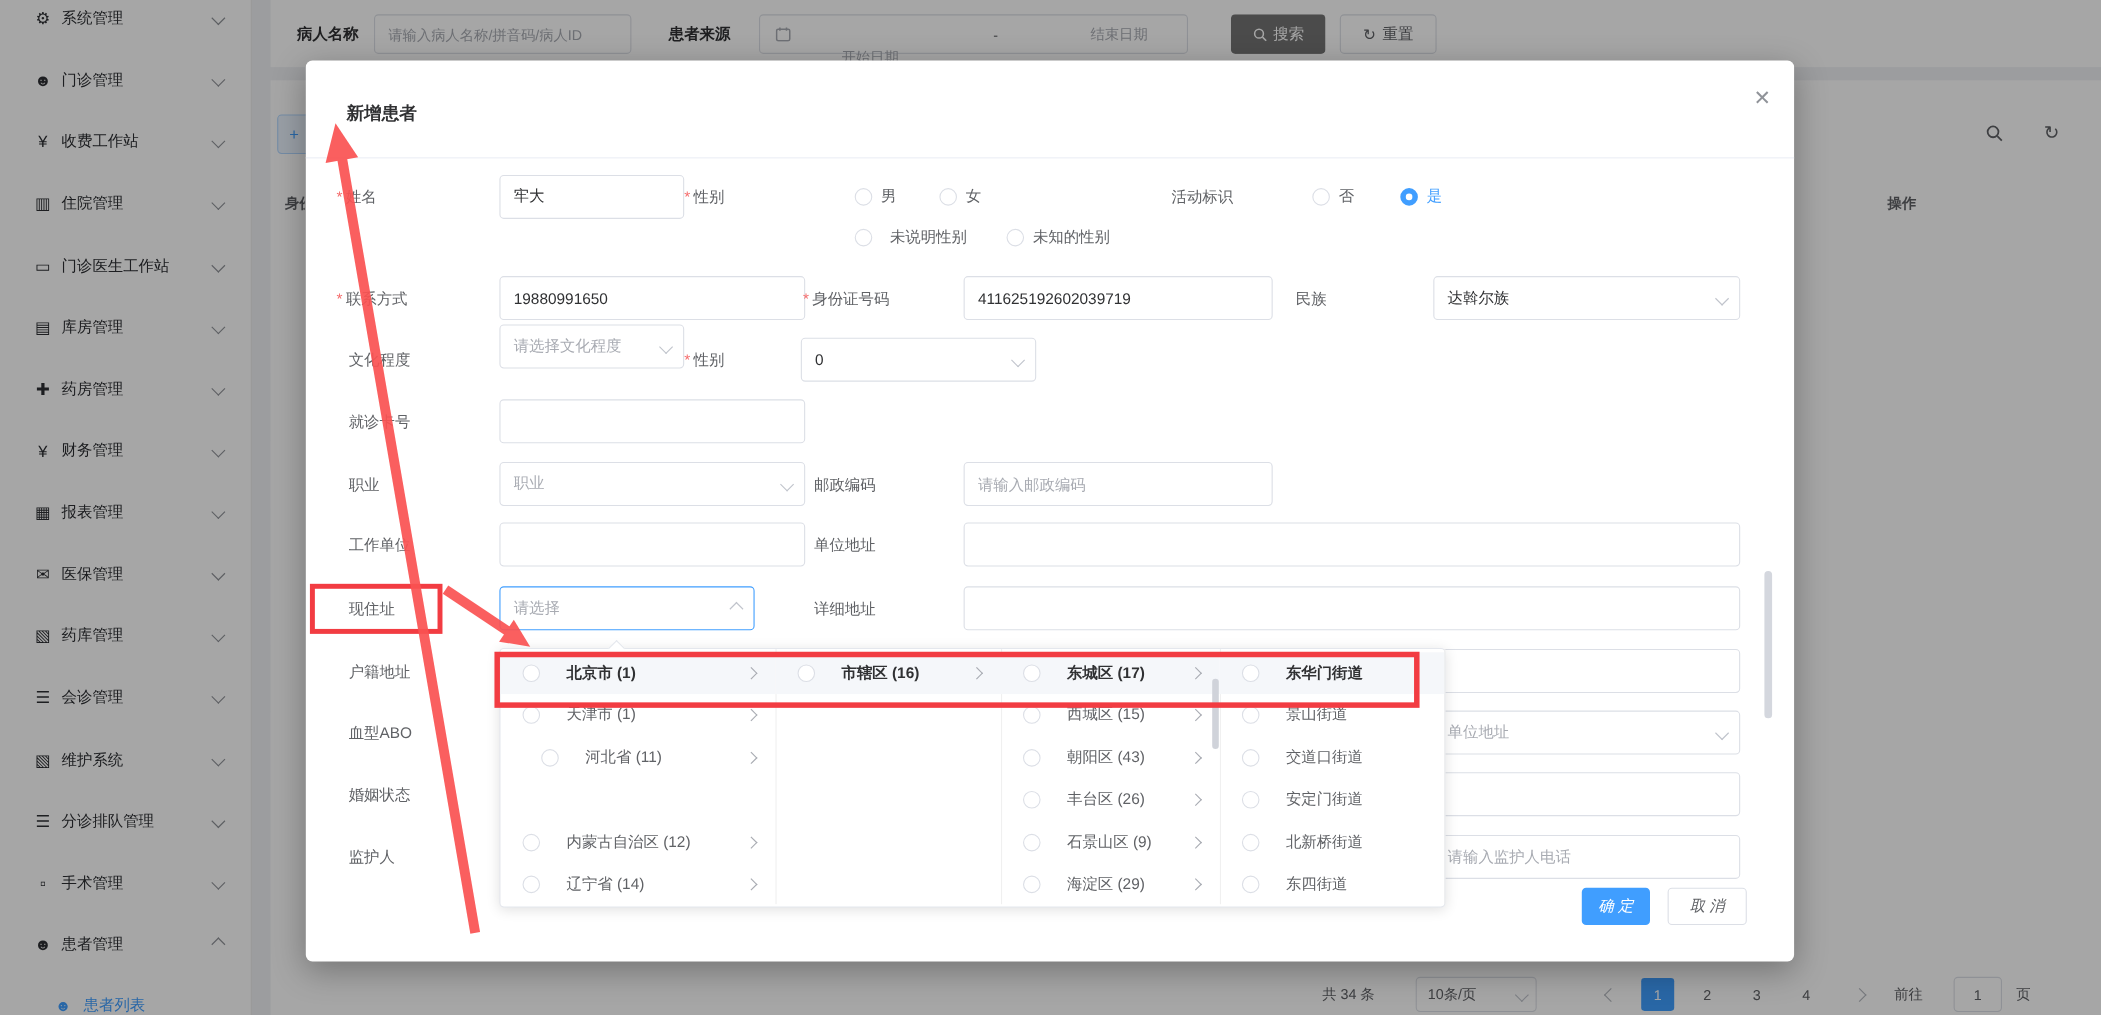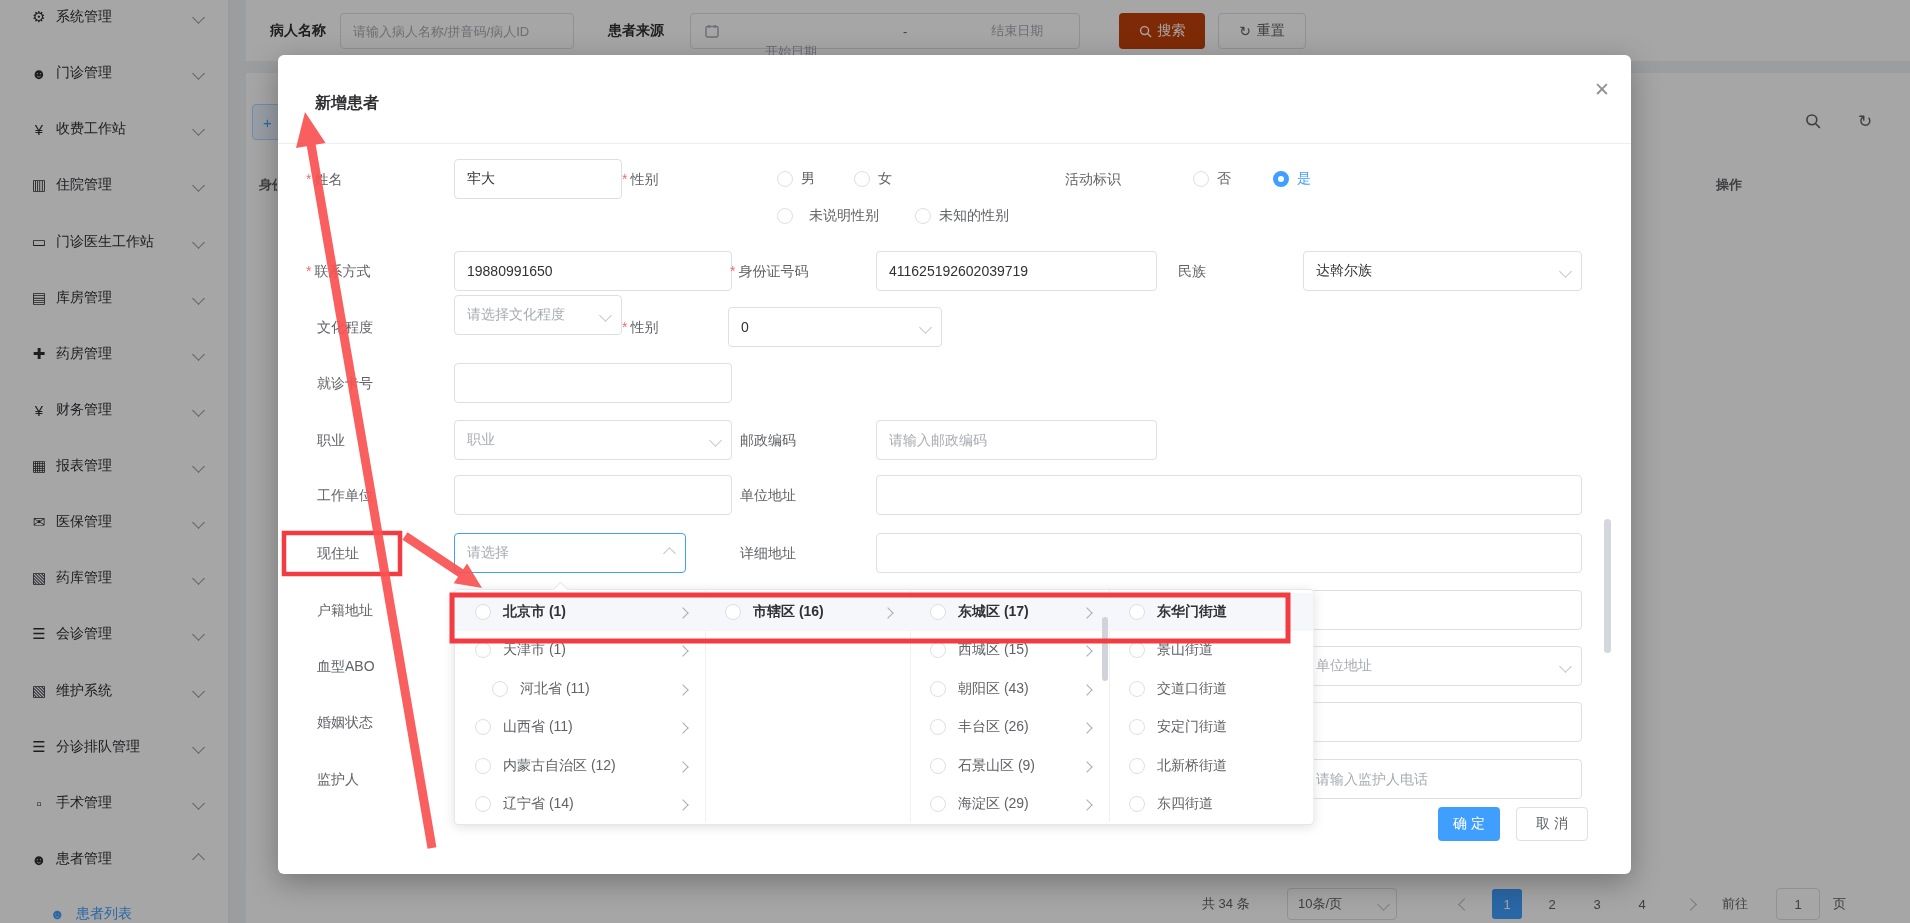--- a/index.html
+++ b/index.html
@@ -20,21 +20,21 @@
   .chv.left{transform:rotate(135deg);}
   .chv.right{transform:rotate(-45deg);}
   
   .card{position:absolute;background:#fff;z-index:1;}
   .blabel{position:absolute;font-size:14px;font-weight:700;color:#303133;line-height:36px;height:36px;white-space:nowrap;}
   .tinput{position:absolute;box-sizing:border-box;height:36px;border:1px solid #dcdfe6;border-radius:4px;background:#fff;font-size:13px;color:#303133;padding:0 12px;outline:none;font-family:inherit;}
   .tinput::placeholder{color:#a8abb2;}
   .datebox{position:absolute;box-sizing:border-box;height:36px;border:1px solid #dcdfe6;border-radius:4px;background:#fff;display:flex;align-items:center;}
   .datebox .dtxt{font-size:13px;color:#a8abb2;}
   .btn{position:absolute;box-sizing:border-box;height:36px;border-radius:4px;font-size:14px;display:flex;align-items:center;justify-content:center;gap:6px;cursor:pointer;border:1px solid transparent;}
-  .btn.primary{background:#c2410c;color:#fff;}
+  .btn.primary{background:#737373;color:#fff;}
   .btn.plain{background:#fff;border-color:#dcdfe6;color:#606266;}
   .btn.addplain{background:#ecf5ff;border-color:#b3d8ff;color:#409eff;font-size:15px;}
   .toolicon{position:absolute;width:30px;height:30px;display:flex;align-items:center;justify-content:center;color:#606266;font-size:17px;cursor:pointer;}
   .thead{position:absolute;font-size:13px;font-weight:700;color:#606266;}
   .trow{position:absolute;left:246px;width:1664px;border-bottom:1px solid #ebeef5;box-sizing:border-box;}
   .trow.zebra{background:#f7f8fa;}
   .tfrag{position:absolute;left:13px;top:50%;transform:translateY(-50%);width:18px;overflow:hidden;font-size:13px;color:#606266;white-space:nowrap;}
   .op{position:absolute;top:50%;transform:translateY(-50%);font-size:13px;white-space:nowrap;cursor:pointer;display:flex;align-items:center;gap:3px;}
   .op .oicon{font-size:12px;}
   .op.blue{color:#409eff;}
@@ -59,32 +59,32 @@
   .minp::placeholder{color:#a8abb2;}
   .sel{position:absolute;box-sizing:border-box;height:40px;border:1px solid #dcdfe6;border-radius:4px;background:#fff;display:flex;align-items:center;padding:0 28px 0 12px;font-size:14px;color:#303133;cursor:pointer;}
   .sel .ph{color:#a8abb2;}
   .sel .selchv{position:absolute;right:11px;color:#c0c4cc;}
   .sel.focus{border-color:#409eff;}
   .ritem{position:absolute;height:40px;display:flex;align-items:center;gap:8px;cursor:pointer;}
   .ritem .rtxt{font-size:14px;color:#606266;}
   .ritem.on .rtxt{color:#409eff;}
   .rd{box-sizing:border-box;width:16px;height:16px;border:1px solid #dcdfe6;border-radius:50%;background:#fff;flex:none;}
   .rd.on{border:5px solid #409eff;}
-  .mbtn{position:absolute;box-sizing:border-box;height:34px;border-radius:4px;font-size:14px;display:flex;align-items:center;justify-content:center;cursor:pointer;}
+  .mbtn{position:absolute;box-sizing:border-box;height:34px;border-radius:4px;font-size:14px;display:flex;align-items:center;justify-content:center;cursor:pointer;font-style:italic;}
   .mbtn.confirm{background:#409eff;color:#fff;}
   .mbtn.cancel{background:#fff;border:1px solid #dcdfe6;color:#606266;}
   .scrollthumb{position:absolute;border-radius:4px;background:#d4d7de;}
   
   .cascader{position:absolute;left:176px;top:534px;width:858px;height:234px;background:#fff;border:1px solid #e4e7ed;border-radius:4px;box-shadow:0 2px 12px rgba(0,0,0,.12);z-index:65;}
   .caret{position:absolute;left:100px;top:-6px;width:10px;height:10px;background:#fff;border-left:1px solid #e4e7ed;border-top:1px solid #e4e7ed;transform:rotate(45deg);}
   .ccol{position:absolute;top:0;height:232px;border-right:1px solid #f0f0f0;overflow:hidden;}
   .ccol:last-child{border-right:none;}
   .citem{position:absolute;left:0;right:0;height:38px;display:flex;align-items:center;cursor:pointer;}
   .citem .rd{margin-left:20px;}
-  .citem .clabel{margin-left:12px;font-size:14px;color:#606266;white-space:nowrap;}
+  .citem .clabel{margin-left:24px;font-size:14px;color:#606266;white-space:nowrap;}
   .citem.active{background:#f5f7fa;}
   .citem.active .clabel{color:#303133;font-weight:700;}
   .citem .cchv{position:absolute;right:18px;color:#a8abb2;}
   .cthumb{position:absolute;border-radius:3px;background:#d0d3da;}
   
   .ann{position:absolute;left:0;top:0;z-index:100;pointer-events:none;}
 </style>
 </head>
 <body>
 
@@ -513,25 +513,20 @@
           <div class="citem" style="top: 41px;">
             <span class="rd"></span>
             <span class="clabel">天津市 (1)</span>
             <span class="cchv"><span class="chv right" style="width:7px;height:7px;"></span></span>
           </div>
           <div class="citem" style="top: 80px; padding-left: 17px;">
             <span class="rd"></span>
             <span class="clabel">河北省 (11)</span>
             <span class="cchv"><span class="chv right" style="width:7px;height:7px;"></span></span>
           </div>
-          <div class="citem" style="top: 118px;">
-            <span class="rd"></span>
-            <span class="clabel">山西省 (11)</span>
-            <span class="cchv"><span class="chv right" style="width:7px;height:7px;"></span></span>
-          </div>
           <div class="citem" style="top: 157px;">
             <span class="rd"></span>
             <span class="clabel">内蒙古自治区 (12)</span>
             <span class="cchv"><span class="chv right" style="width:7px;height:7px;"></span></span>
           </div>
           <div class="citem" style="top: 195px;">
             <span class="rd"></span>
             <span class="clabel">辽宁省 (14)</span>
             <span class="cchv"><span class="chv right" style="width:7px;height:7px;"></span></span>
           </div>

